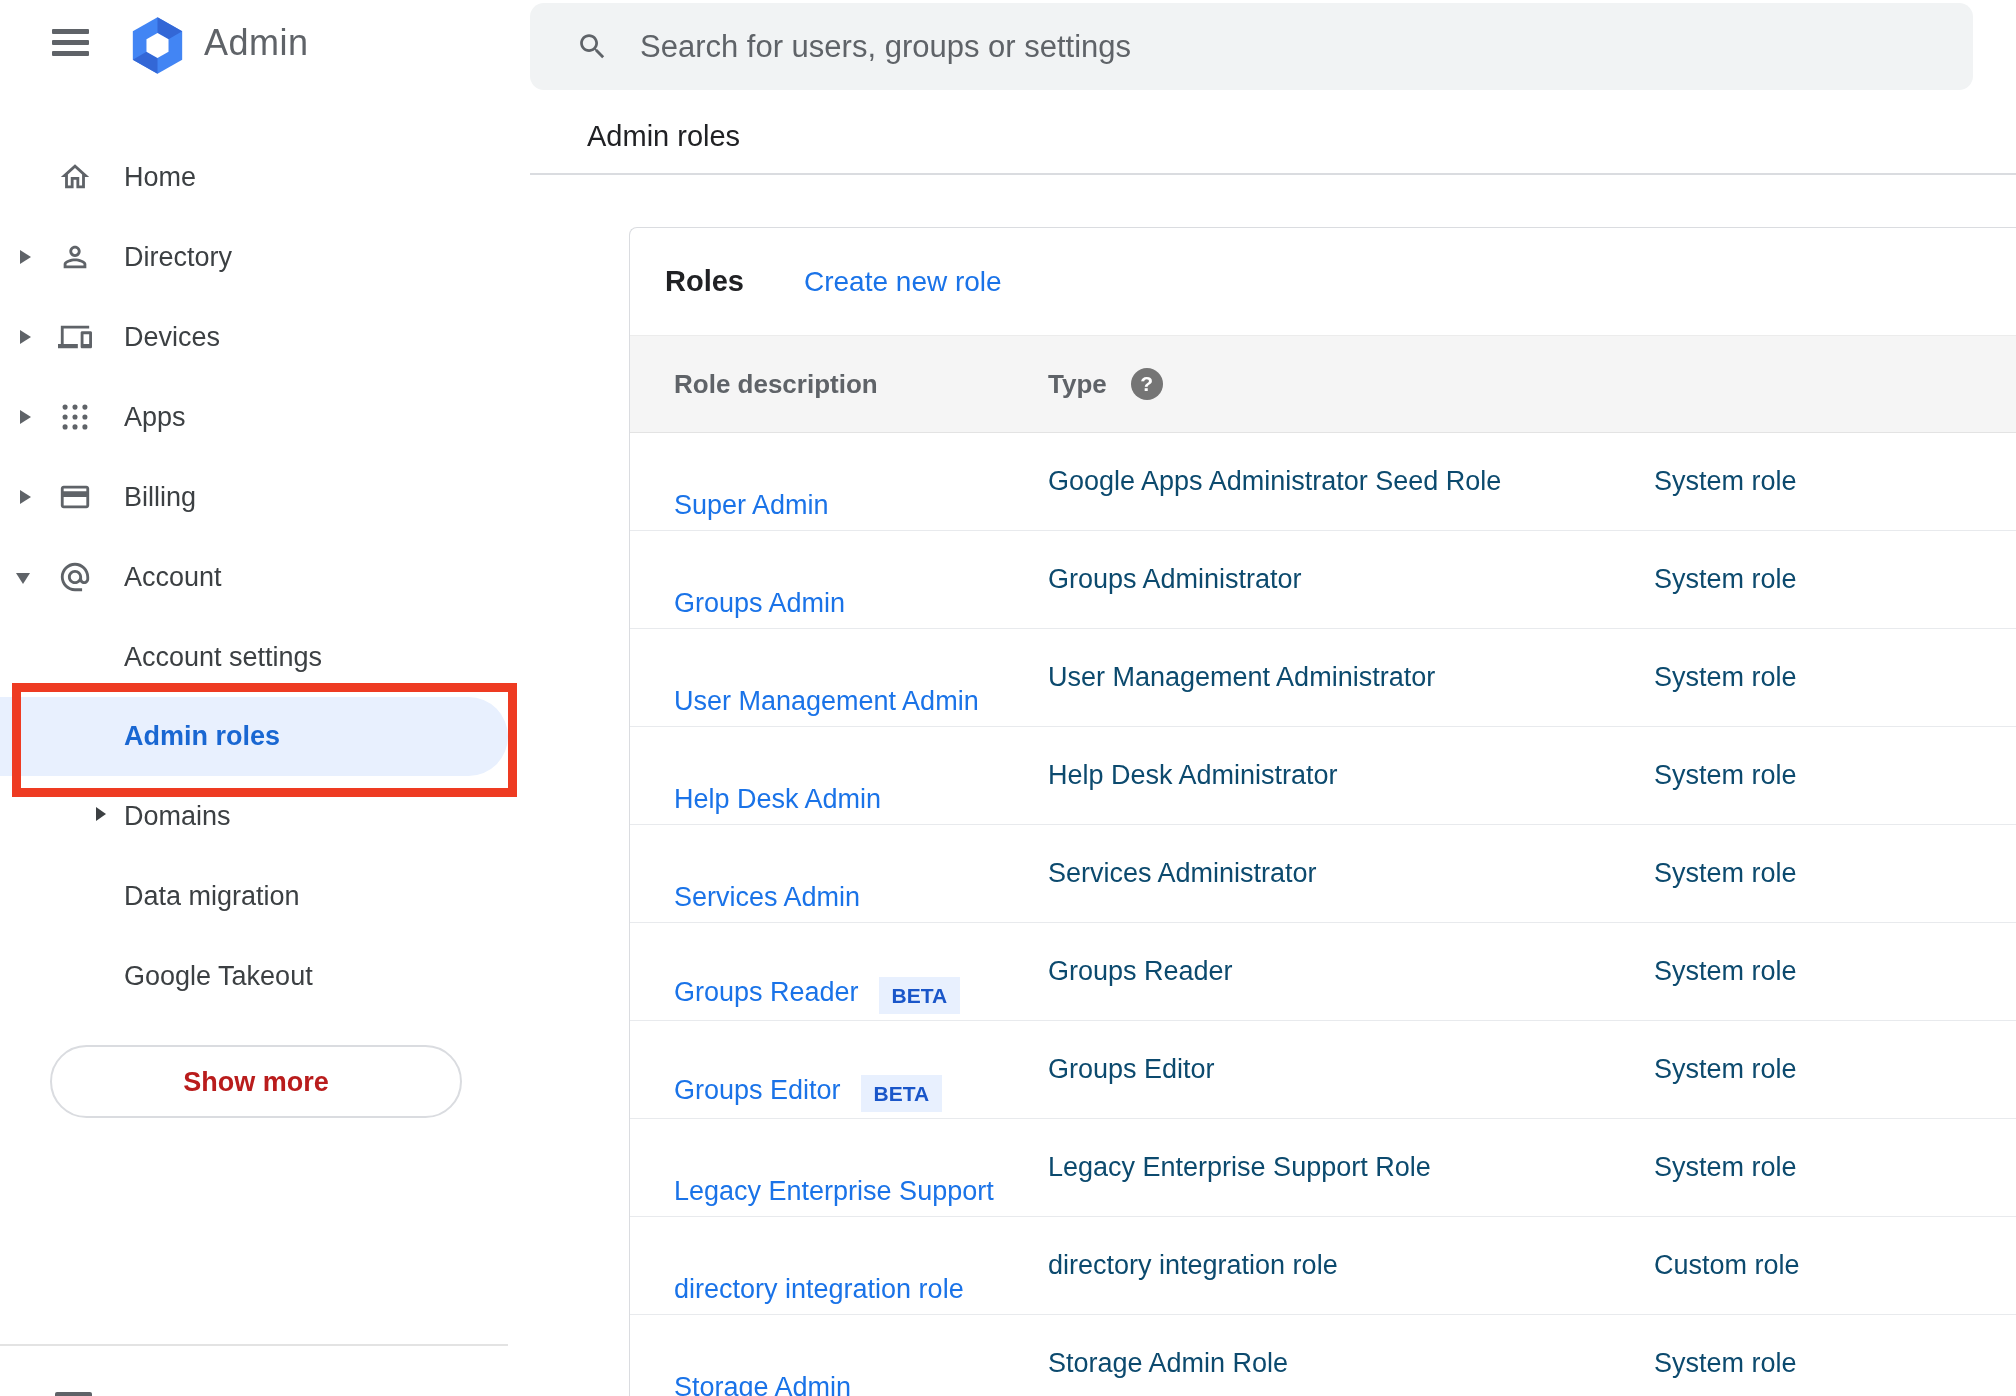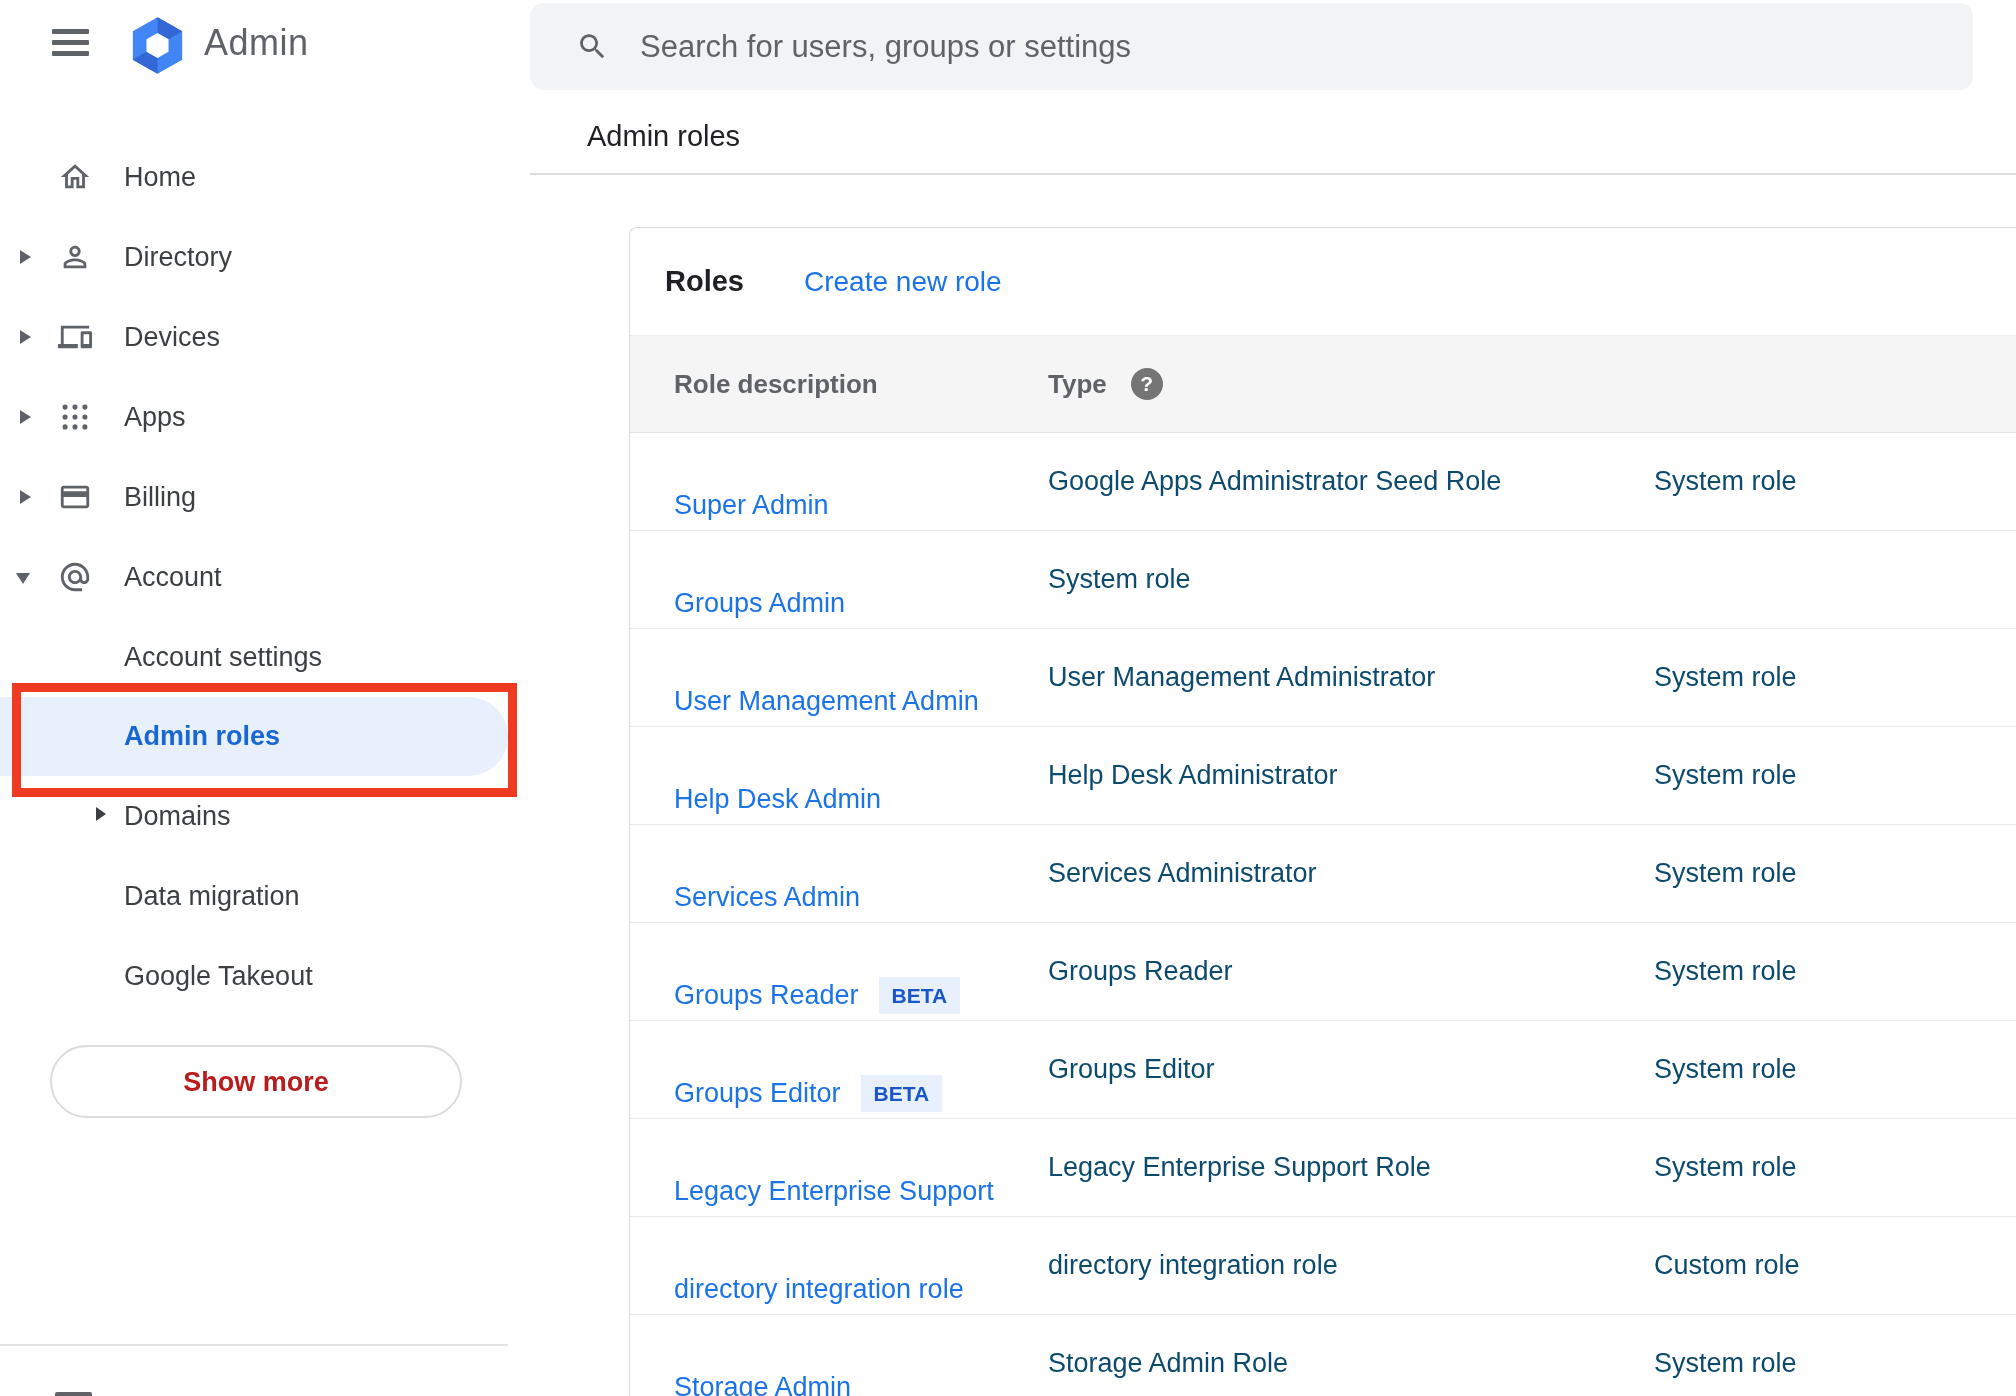--- a/index.html
+++ b/index.html
@@ -78,21 +78,21 @@
   .type-head { display:flex; align-items:center; gap:24px; }
   .help-circle {
     width:32px; height:32px; border-radius:50%; background:#757575; color:#fff;
     font-size:21px; font-weight:bold; text-align:center; line-height:32px; cursor:pointer;
   }
   .trow {
     height:98px; border-bottom:1px solid #e8eaed;
     display:grid; grid-template-columns:374px 606px 1fr; padding-left:44px; align-items:center;
     font-size:27px;
   }
-  .role-cell { display:flex; align-items:center;margin-top:48px; }
+  .role-cell { display:flex; align-items:flex-start;margin-top:48px; }
   .role-link { color:#1a73e8; cursor:pointer; text-decoration:none; white-space:nowrap; }
   .beta-badge {
     display:none; margin-left:20px; background:#e8f0fe; color:#1a56c9;
     font-size:21px; font-weight:bold; padding:8px 13px; border-radius:0; line-height:1;
   }
   .trow.has-beta .beta-badge { display:inline-block; }
   .desc-cell, .type-cell { color:#0c4a6e; }
 </style>
 </head>
 <body>
@@ -227,20 +227,21 @@
 
     </span>
     <span class="desc-cell">Google Apps Administrator Seed Role</span>
     <span class="type-cell">System role</span>
   </div>
         <div class="trow">
     <span class="role-cell">
       <a class="role-link">Groups Admin</a>
 
     </span>
+    <span class="desc-cell">Groups Administrator</span>
     <span class="type-cell">System role</span>
   </div>
         <div class="trow">
     <span class="role-cell">
       <a class="role-link">User Management Admin</a>
 
     </span>
     <span class="desc-cell">User Management Administrator</span>
     <span class="type-cell">System role</span>
   </div>

